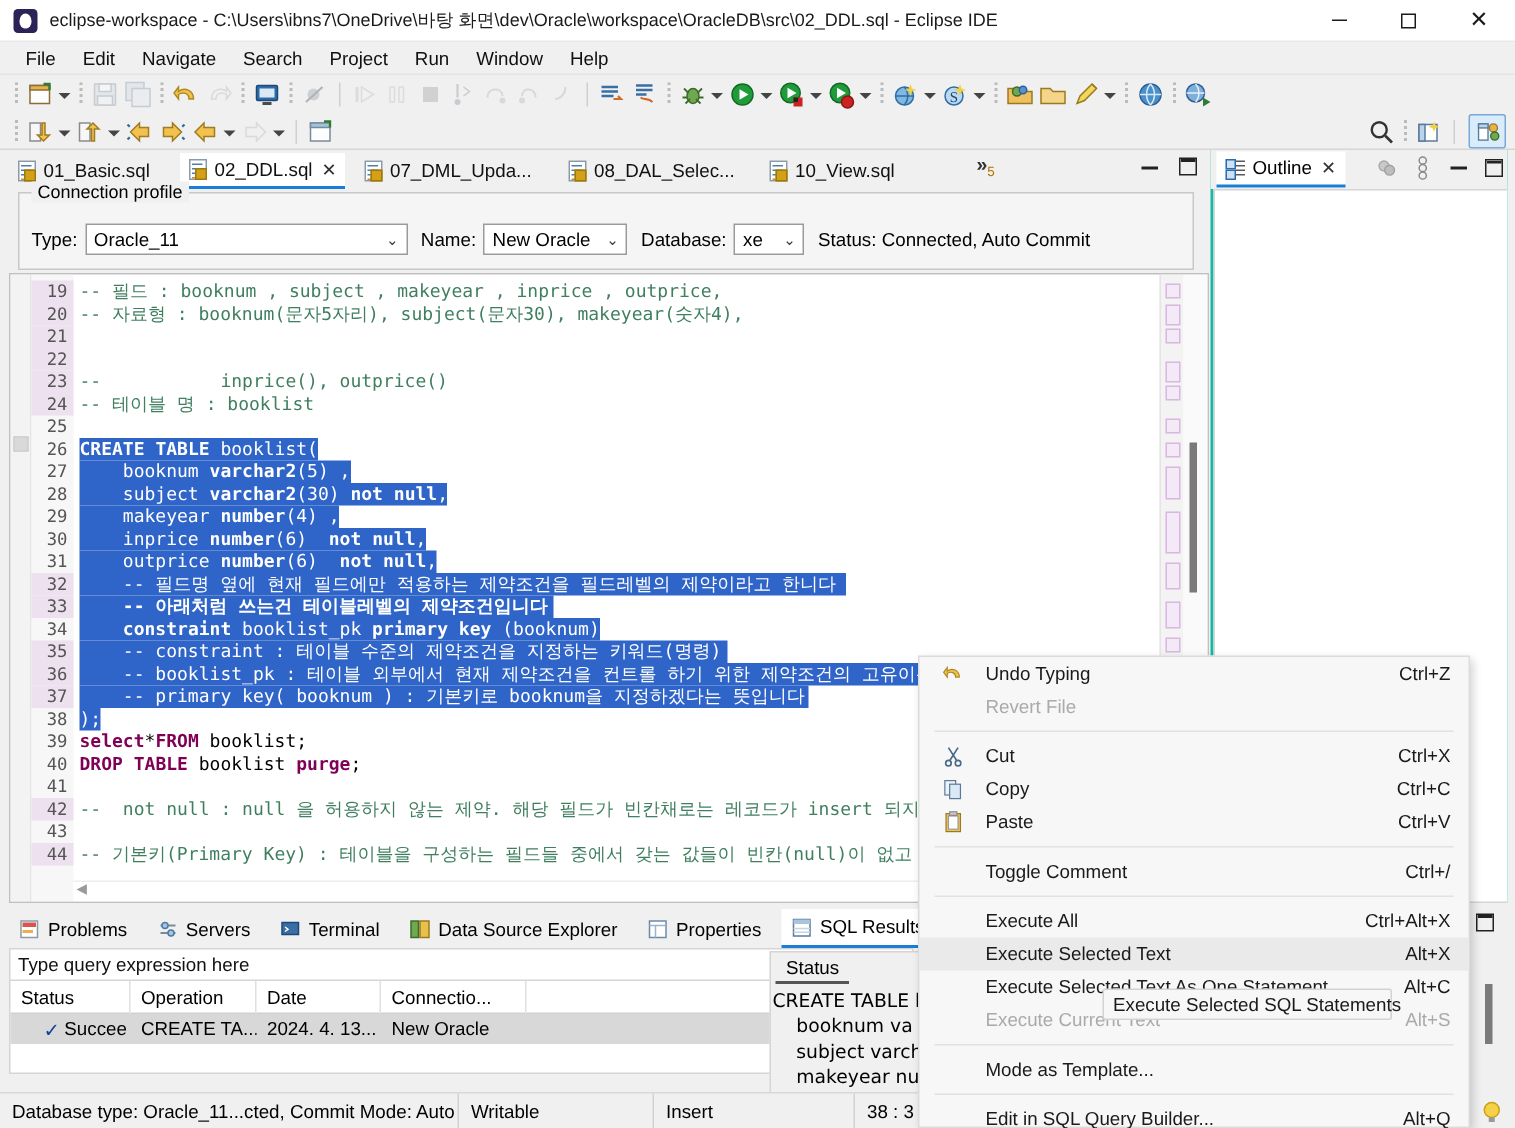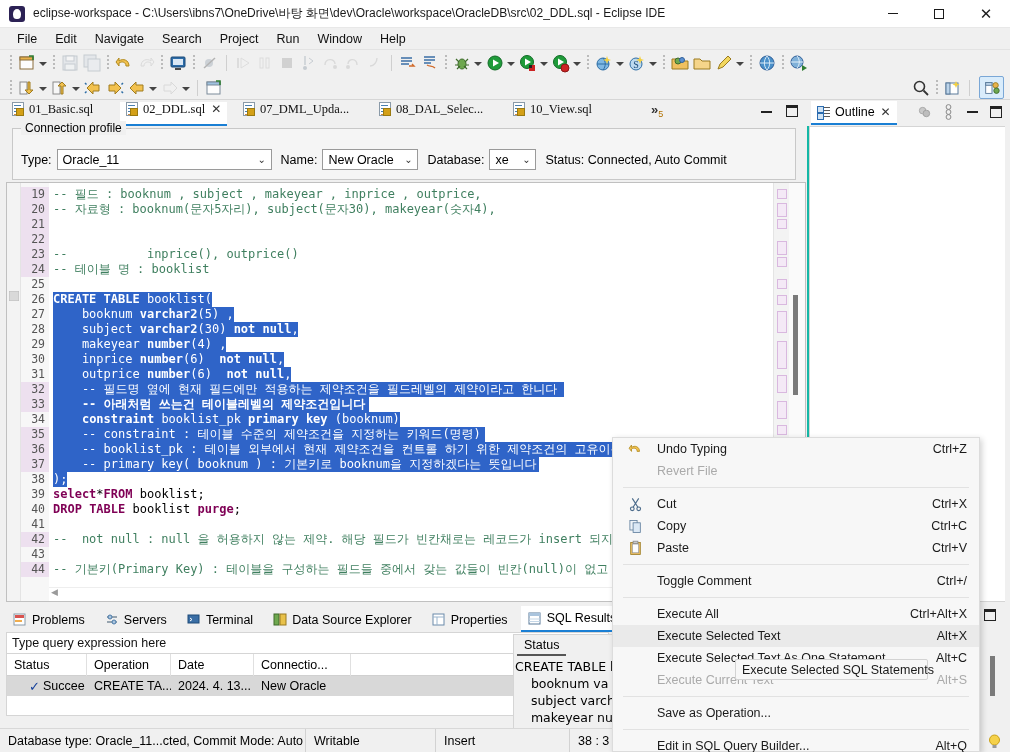--- a/index.html
+++ b/index.html
@@ -71,22 +71,22 @@
   .perspbtn { width:25px; height:23px; border:1px solid #7aa7d6; background:#d9ecfb; border-radius:2px;
      display:flex; align-items:center; justify-content:center; margin-left:4px;}
   .disabled { opacity:.35; }
 
   
   .edtabs {
     position:absolute; left:6px; top:100px; width:800px; height:26px;
     background:#f0f0f0;
   }
   .edtab {
-    position:absolute; top:2px; height:24px; display:flex; 
-    padding:0 6px; font-size:12.5px; color:#111; white-space:nowrap;font-family:Liberation Serif, serif;
+    position:absolute; top:2px; height:24px; display:flex; align-items:center;
+    padding:0 6px; font-size:12.5px; color:#111; white-space:nowrap;
   }
   .edtab.active {
     background:#fff; border-bottom:2px solid #1a7fd4;
   }
   .ftico { width:12px; height:14px; background:#fff; border:1px solid #8a9aa8; margin-right:5px; position:relative; flex:0 0 auto;}
   .ftico::before{content:"";position:absolute;left:1px;top:2px;width:7px;height:1px;background:#4a80b0;
     box-shadow:0 3px 0 #4a80b0, 0 6px 0 #4a80b0, 0 9px 0 #d08a3c;}
   .ftico::after{content:"";position:absolute;right:-1px;bottom:-1px;width:6px;height:6px;background:#d4a017;border:1px solid #9a7a10;}
   .tabx { margin-left:6px; font-size:12px; color:#333; }
   .tabmin { position:absolute; }
@@ -866,21 +866,21 @@
       <div class="mi">
         <span class="mlabel">Execute Selected Text As One Statement</span>
         <span class="maccel">Alt+C</span>
       </div>
       <div class="mi dis">
         <span class="mlabel">Execute Current Text</span>
         <span class="maccel">Alt+S</span>
       </div>
       <div class="msep"></div>
       <div class="mi">
-        <span class="mlabel">Save as Operation...</span>
+        <span class="mlabel">Mode as Template...</span>
       </div>
       <div class="msep"></div>
       <div class="mi">
         <span class="mlabel">Edit in SQL Query Builder...</span>
         <span class="maccel">Alt+Q</span>
       </div>
     </div>
 
   <div class="tooltip">
     <span>Execute Selected SQL Statements</span>

